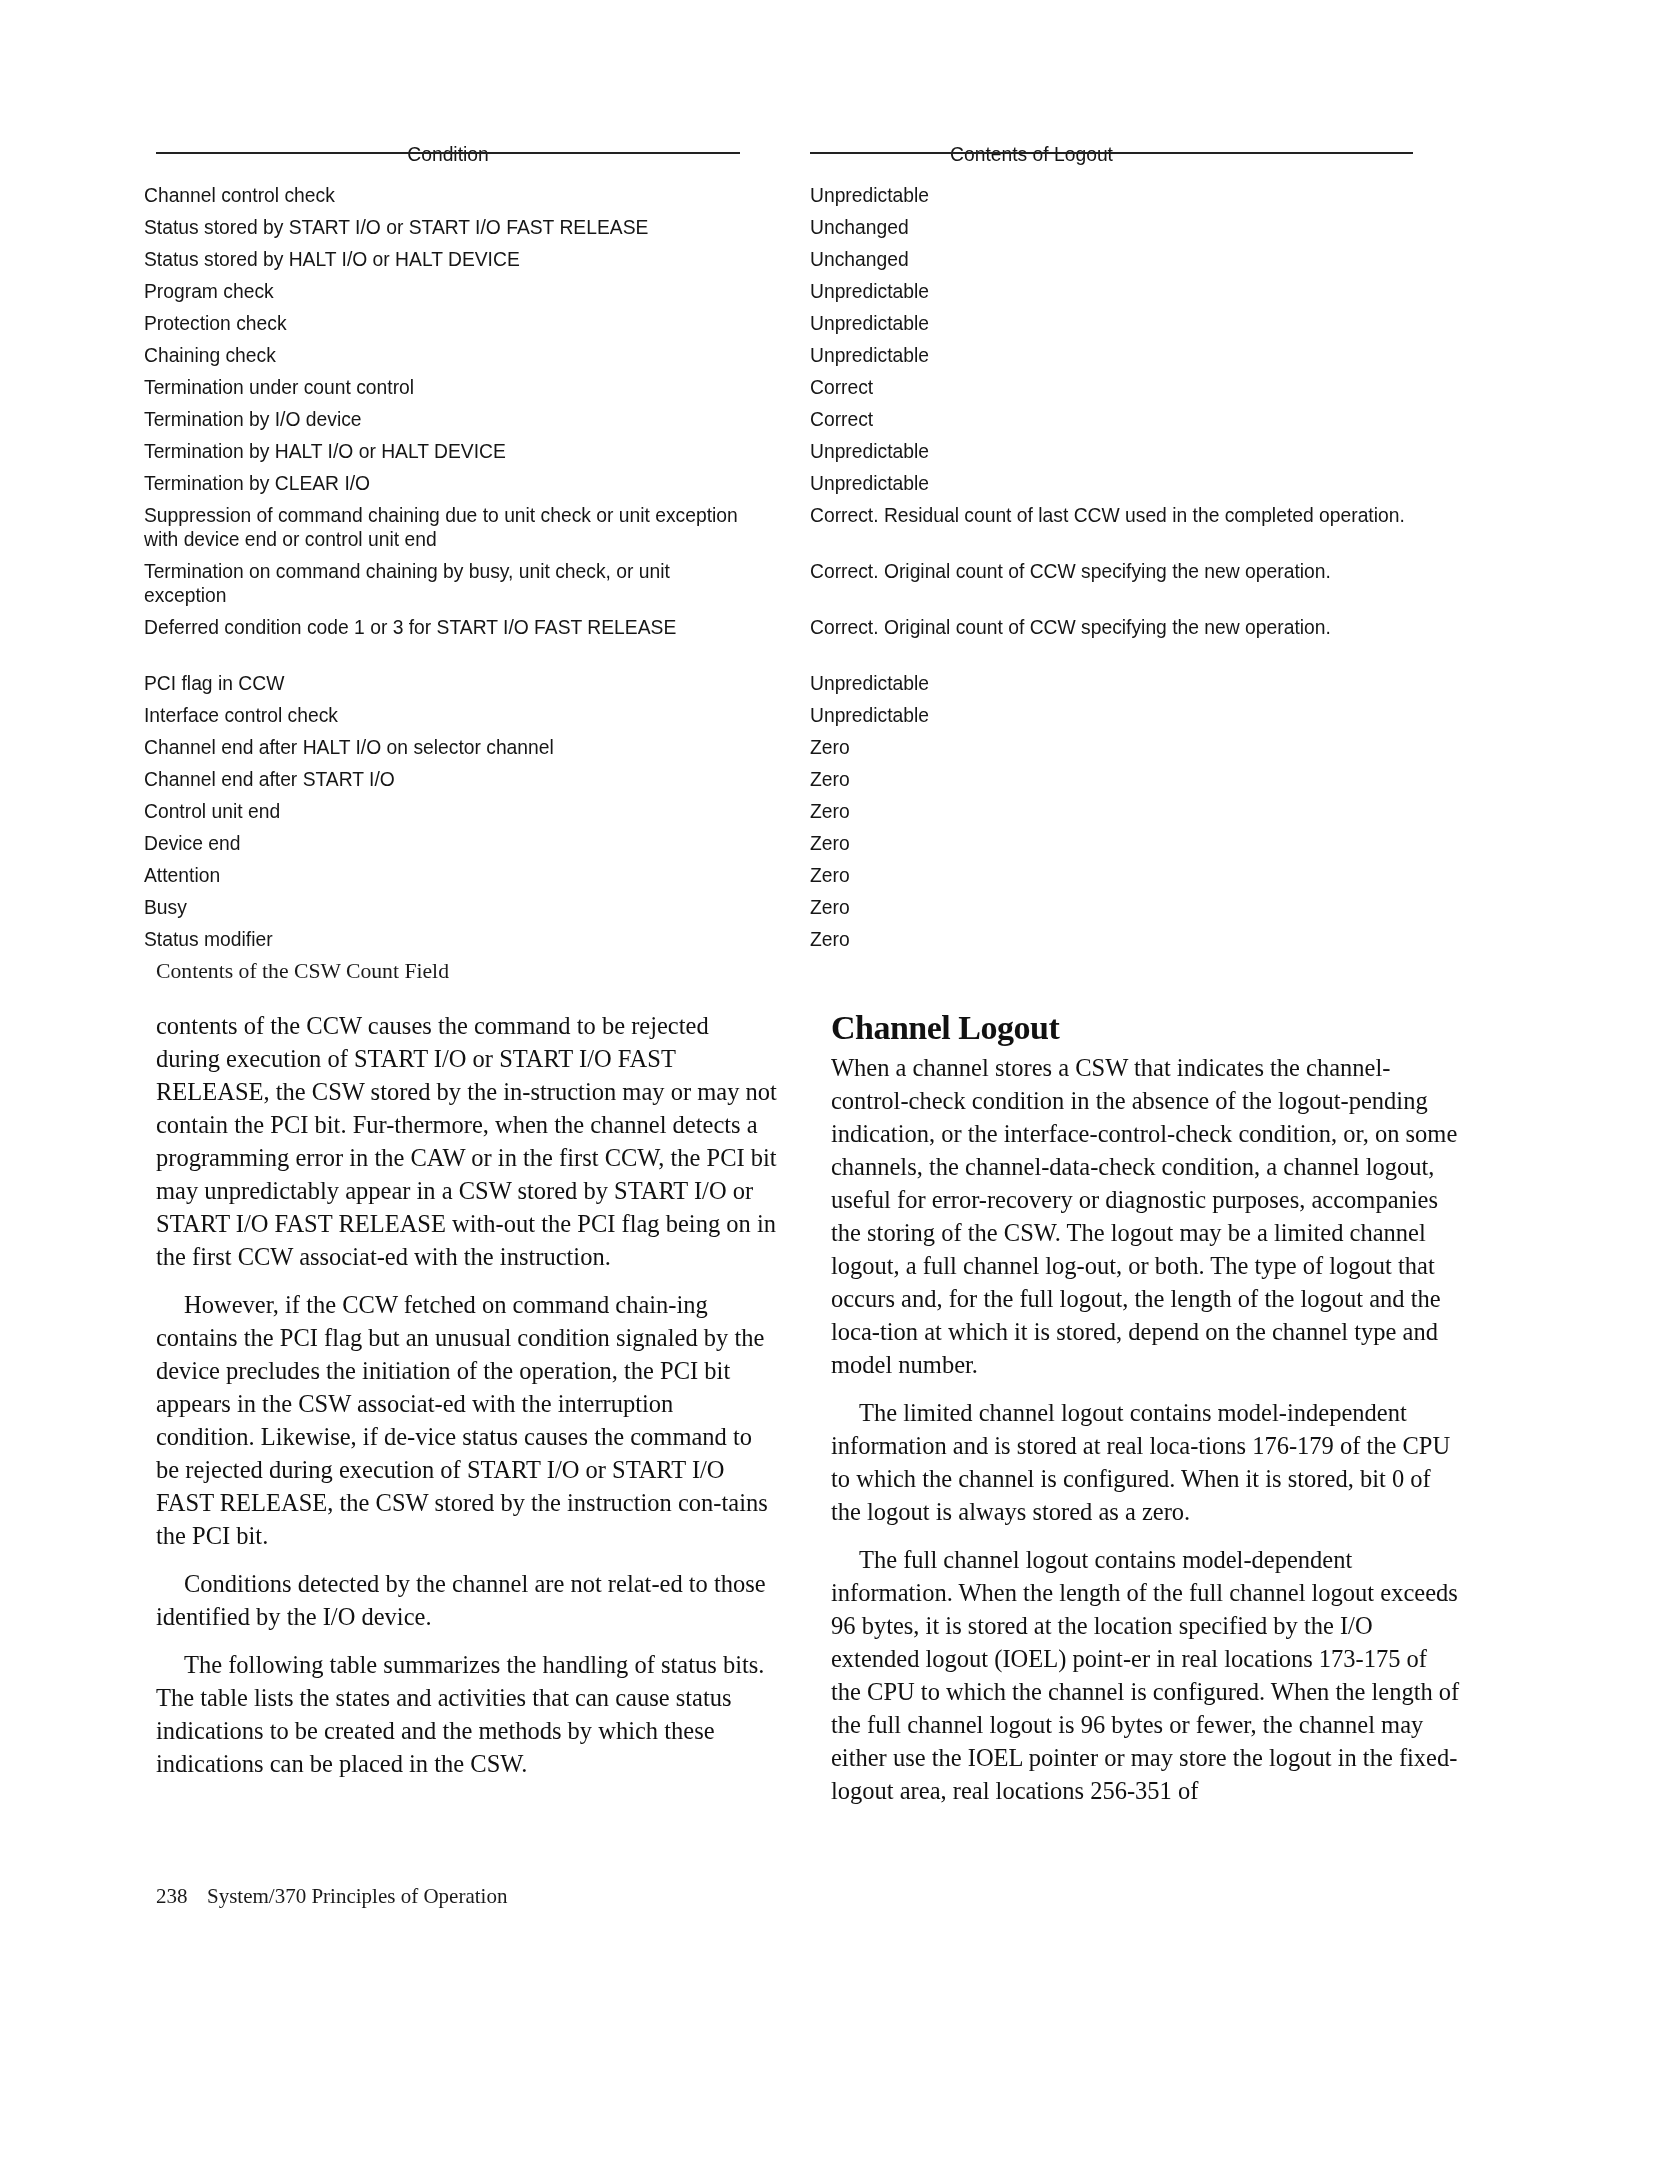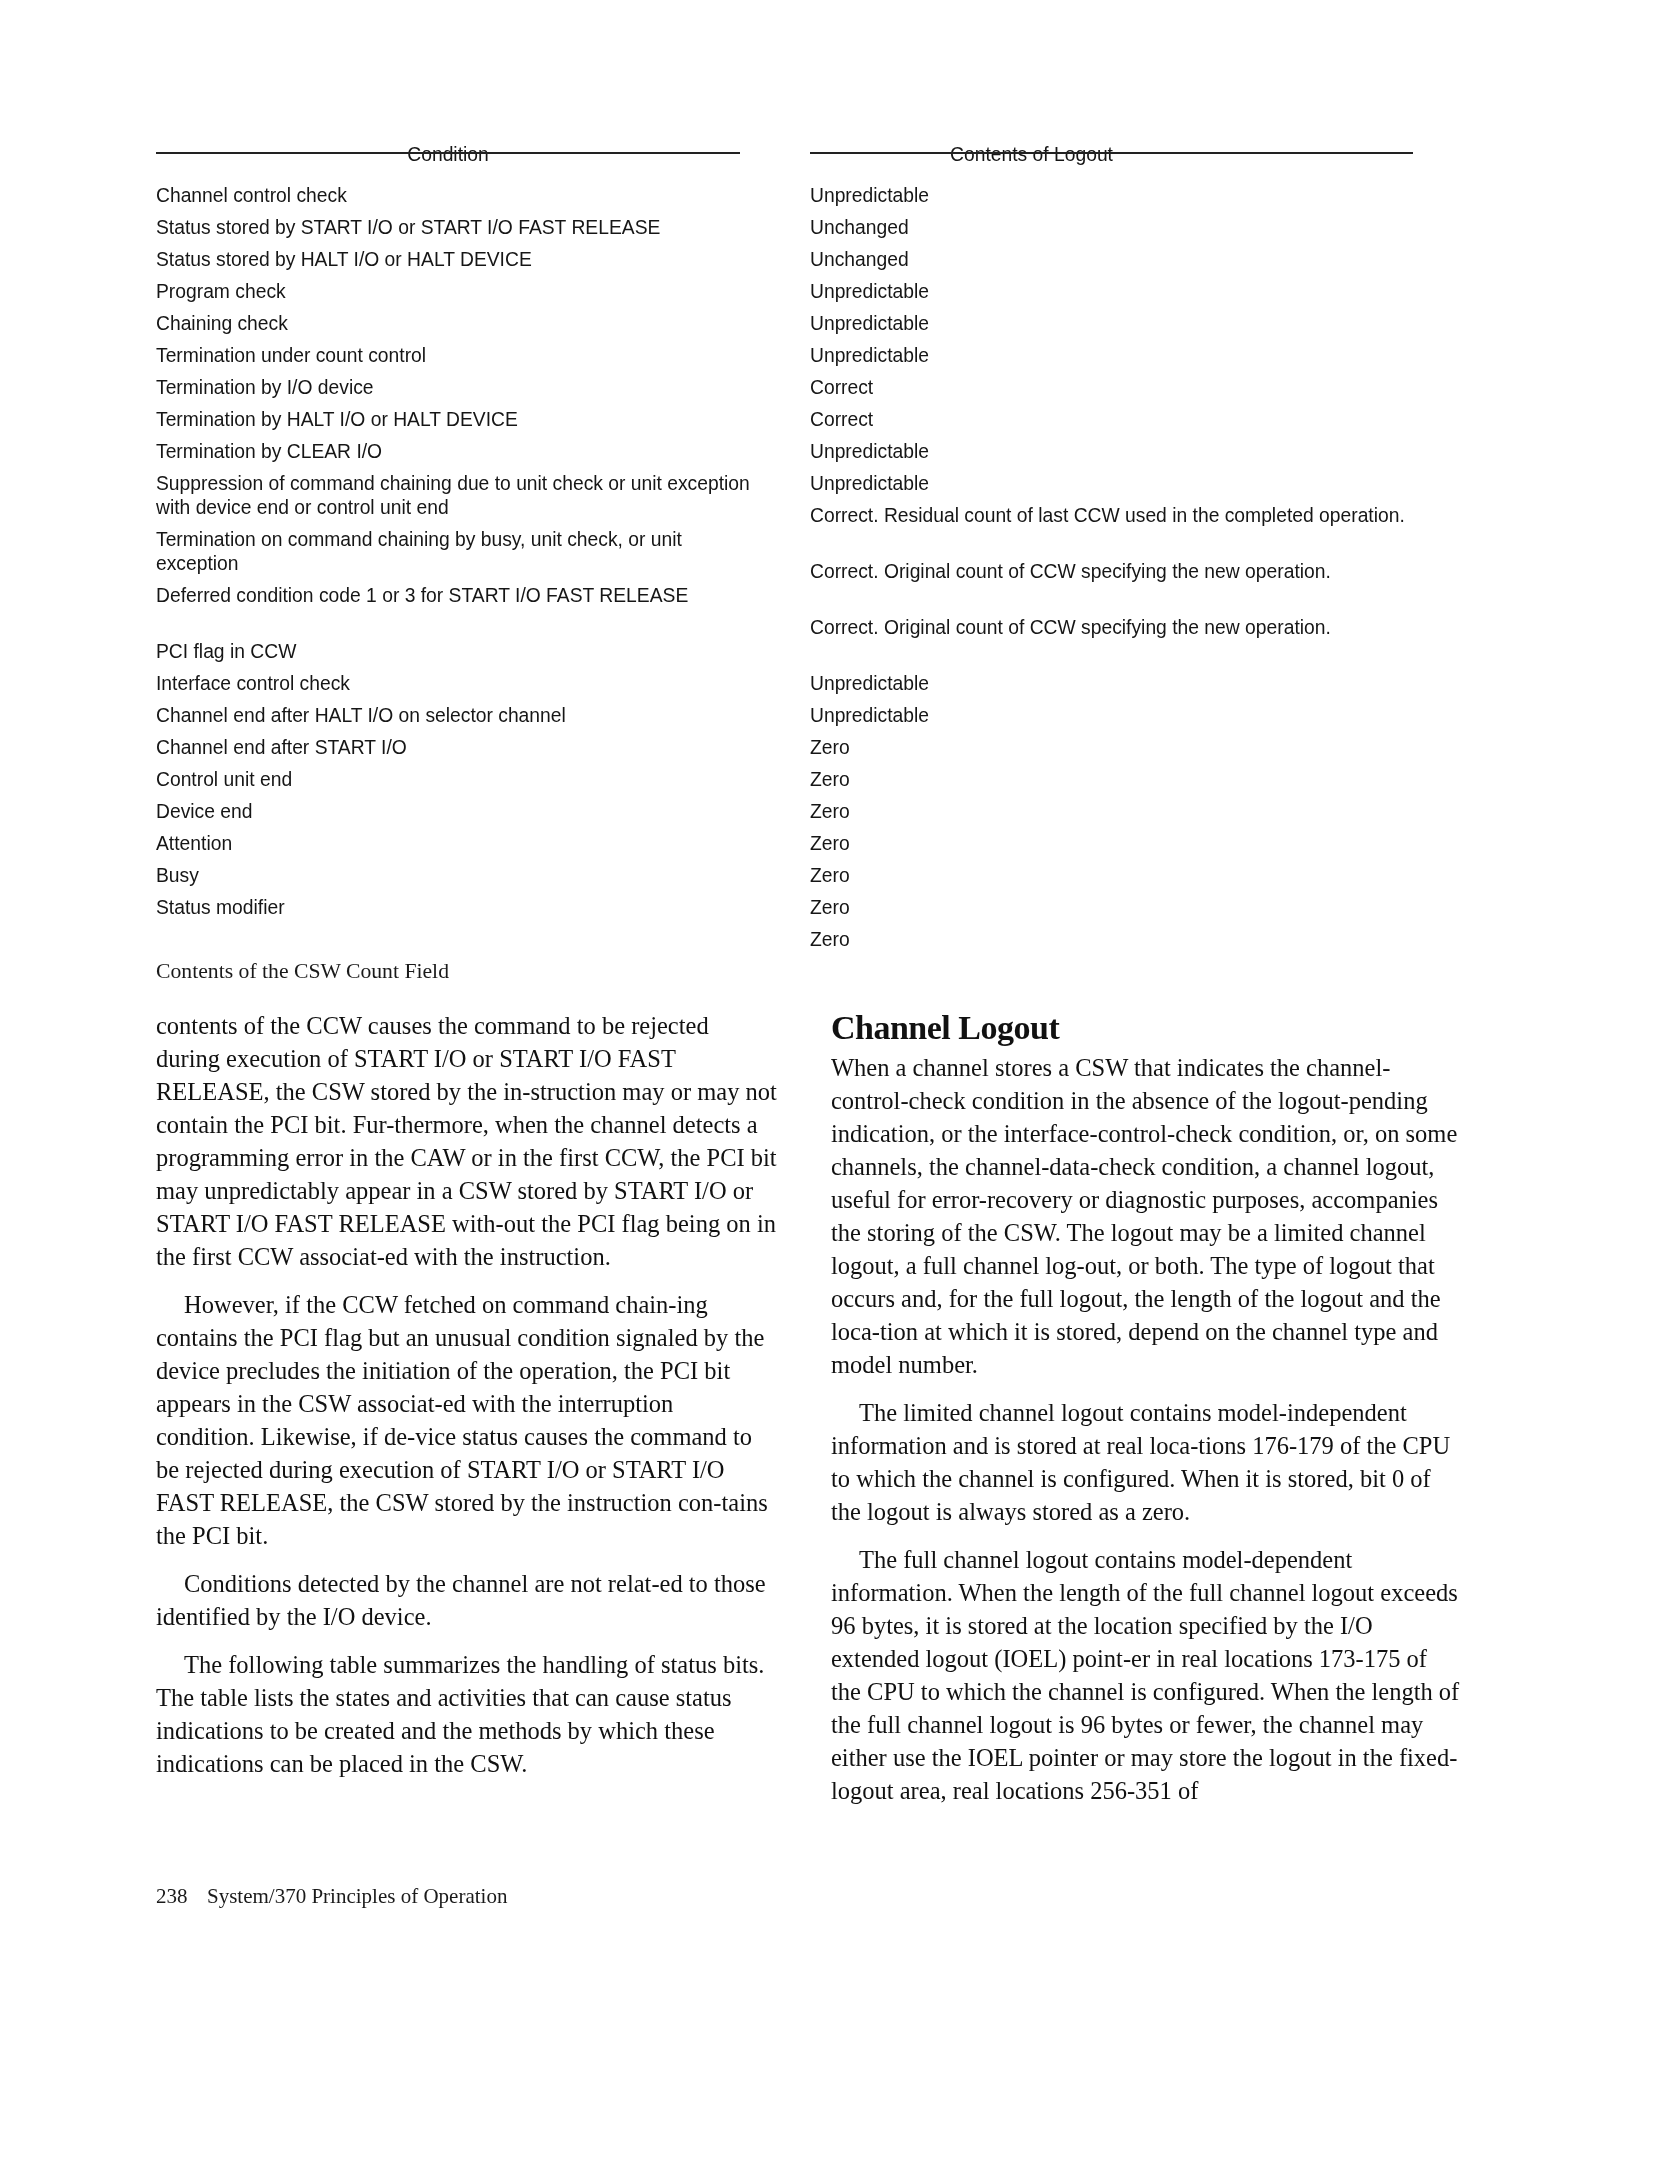--- a/index.html
+++ b/index.html
@@ -8,21 +8,21 @@
 
   
   .tbl-sans { font-family: "Liberation Sans", "DejaVu Sans", sans-serif; font-size: 19.3px; color: #161616; margin-top: 12px; }
   .col-head { position: absolute; top: 132px; font-size: 19.3px; text-align: center; }
   .head-rule { position: absolute; top: 152px; height: 1.9px; background: #222; }
   #h-cond { left: 156px; width: 584px; }
   #rule-cond { left: 156px; width: 584px; }
   #h-field { left: 810px; width: 443px; }
   #rule-field { left: 810px; width: 603px; }
 
-  .cond-list { position: absolute; left: 156px; top: 172px; width: 603px; }
+  .cond-list { position: absolute; left: 144px; top: 172px; width: 603px; }
   .field-list { position: absolute; left: 810px; top: 172px; width: 621px; }
   .row { height: 32px; line-height: 24.5px; white-space: nowrap; }
   .row.two { height: 56px; line-height: 23.5px; white-space: normal; }
   .row.tall { height: 56px; }
 
   .caption { position: absolute; left: 156px; top: 959px; font-family: "Liberation Serif", "DejaVu Serif", serif; font-size: 21.7px; color: #1a1a1a; }
 
   
   .body-serif { font-family: "Liberation Serif", "DejaVu Serif", serif; font-size: 24.5px; line-height: 33px; color: #111; }
   .col-left { position: absolute; left: 156px; top: 1009px; width: 621px; }
@@ -43,20 +43,21 @@
   <div id="h-cond" class="col-head tbl-sans">Condition</div>
   <div id="rule-cond" class="head-rule"></div>
   <div id="h-field" class="col-head tbl-sans">Contents of Logout</div>
   <div id="rule-field" class="head-rule"></div>
 
   <div class="cond-list tbl-sans">
     <div class="row">Channel control check</div>
     <div class="row">Status stored by START I/O or START I/O FAST RELEASE</div>
     <div class="row">Status stored by HALT I/O or HALT DEVICE</div>
     <div class="row">Program check</div>
+    <div class="row">Protection check</div>
     <div class="row">Chaining check</div>
     <div class="row">Termination under count control</div>
     <div class="row">Termination by I/O device</div>
     <div class="row">Termination by HALT I/O or HALT DEVICE</div>
     <div class="row">Termination by CLEAR I/O</div>
     <div class="row two">Suppression of command chaining due to unit check or unit exception with device end or control unit end</div>
     <div class="row two">Termination on command chaining by busy, unit check, or unit exception</div>
     <div class="row two">Deferred condition code 1 or 3 for START I/O FAST RELEASE</div>
     <div class="row">PCI flag in CCW</div>
     <div class="row">Interface control check</div>

